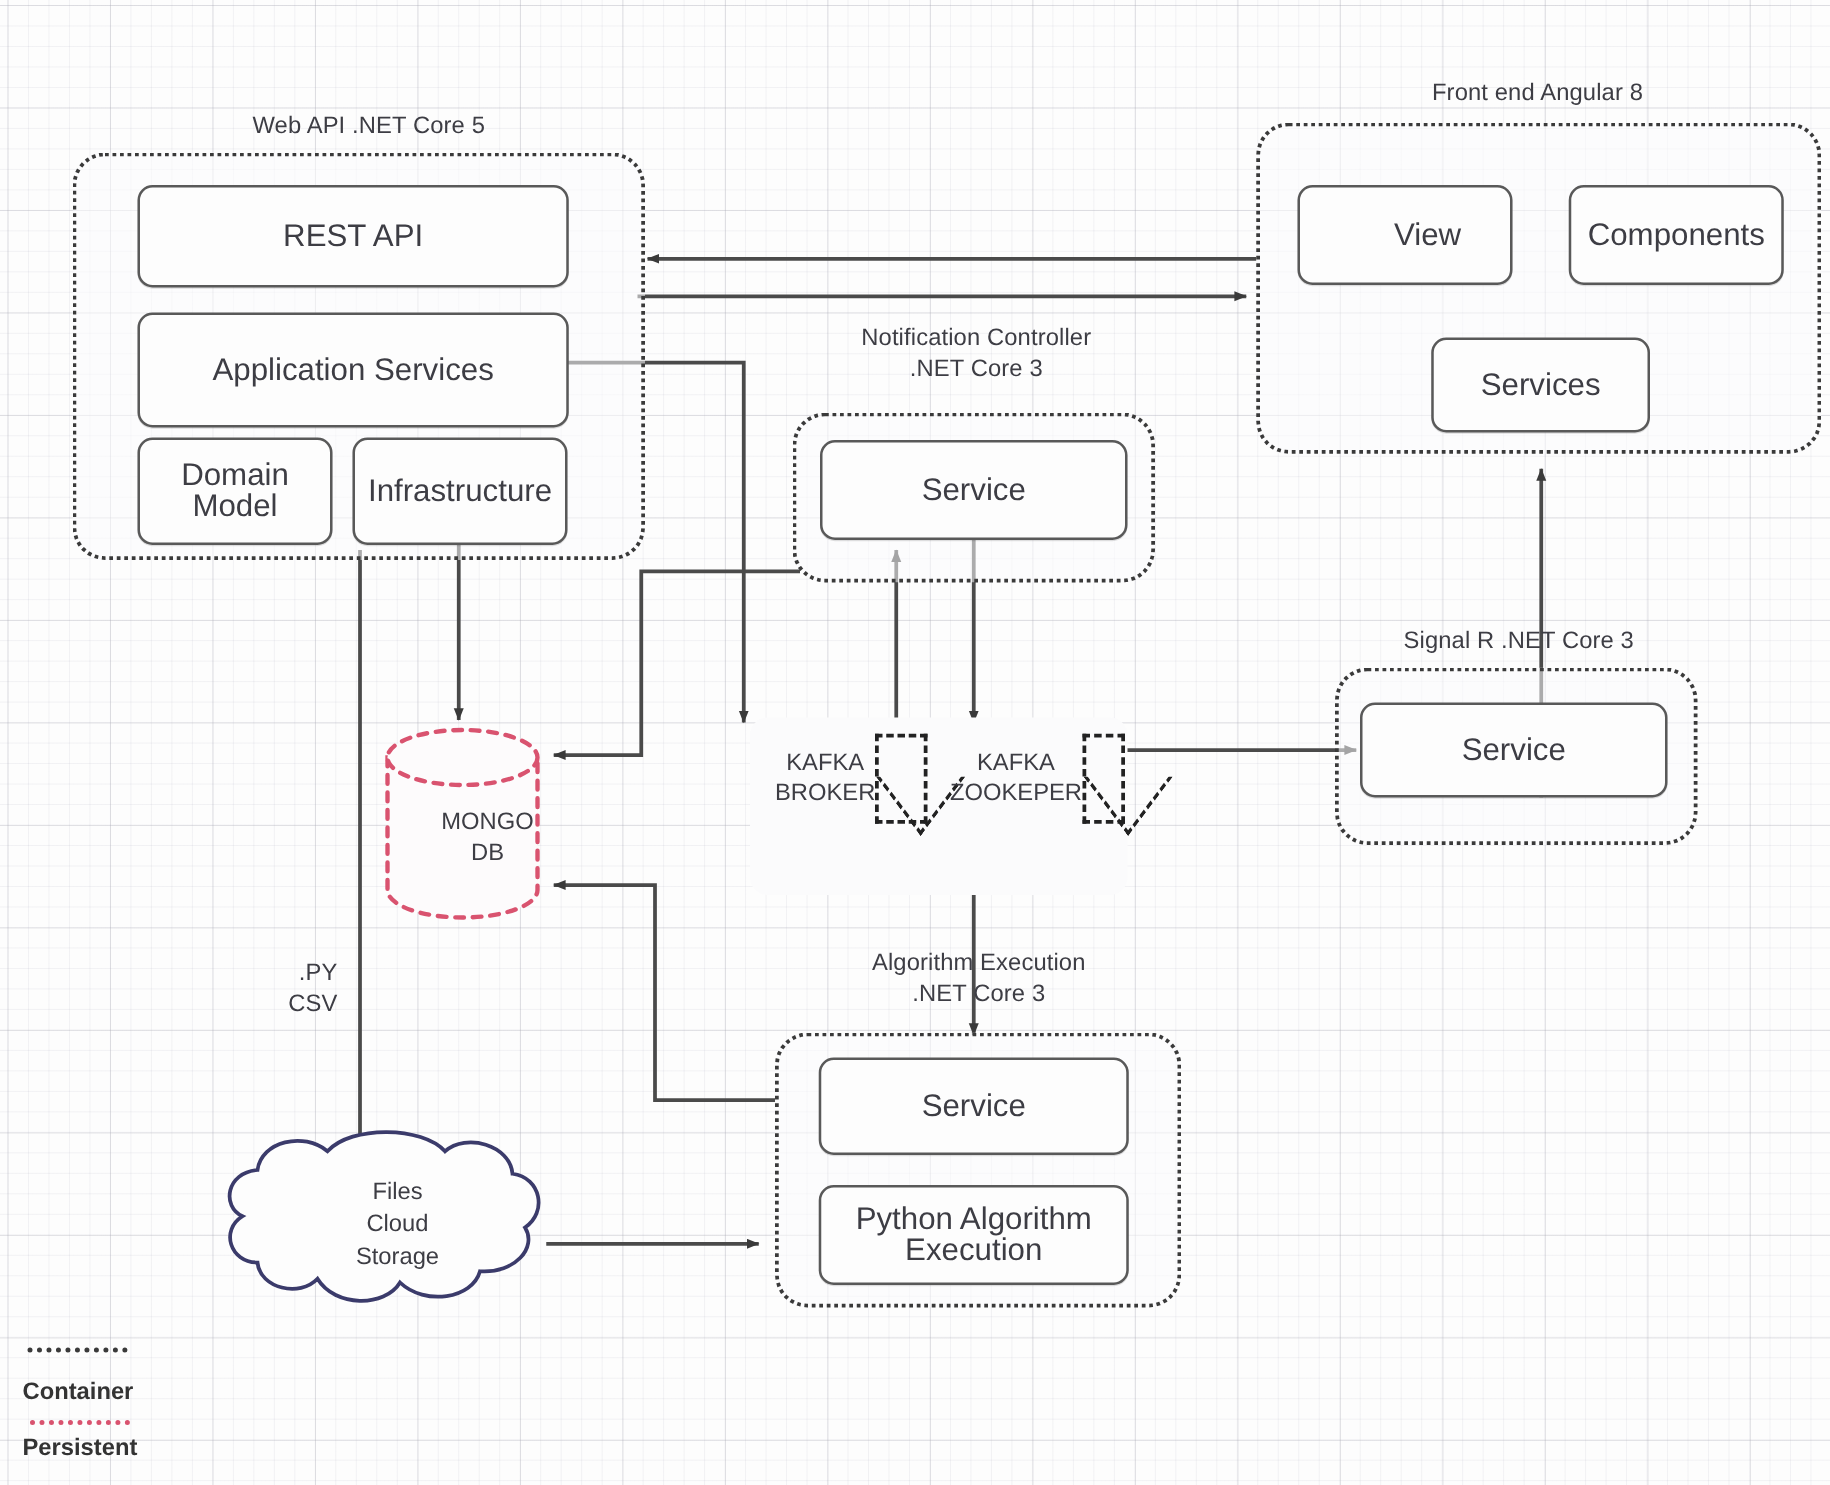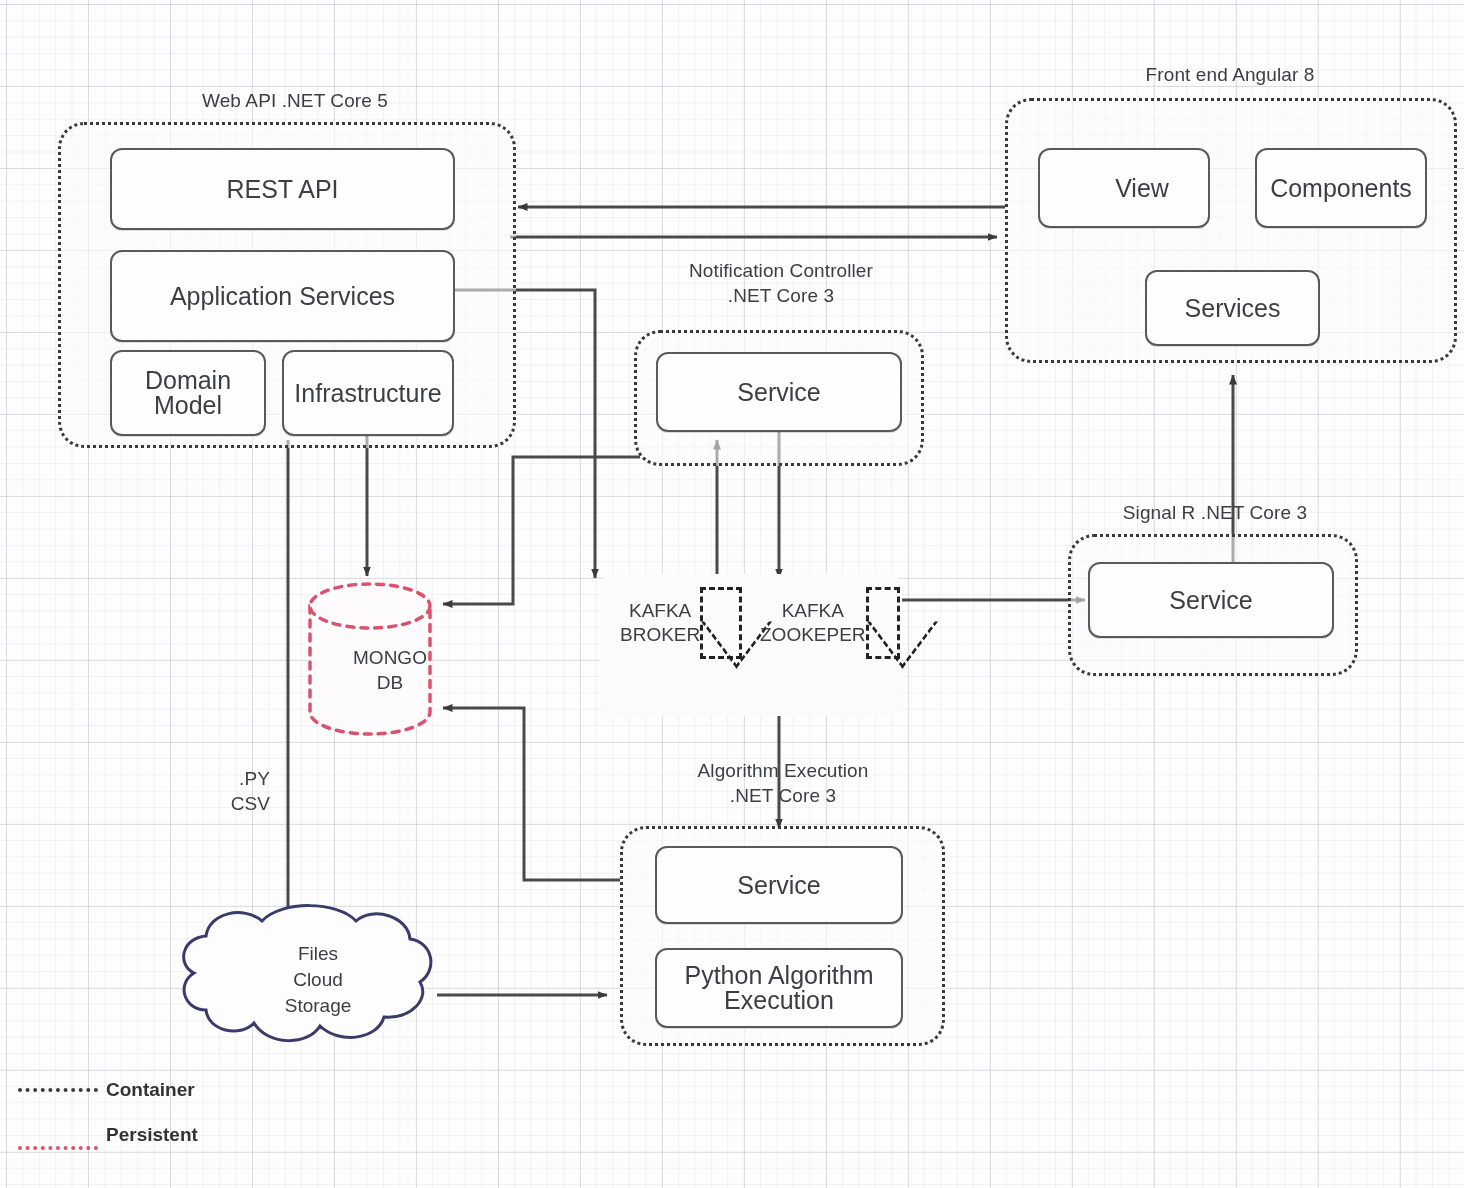--- a/index.html
+++ b/index.html
@@ -85,21 +85,22 @@
     border-right: 3px dashed #222;
     border-bottom: 3px dashed #222;
     transform: rotate(45deg) skew(8deg,8deg);
     transform-origin: center;
     clip-path: polygon(0 100%, 100% 100%, 100% 0);
   }
   .legend-item {
     position: absolute;
     display: flex;
     align-items: center;
-    gap: 8px;
+    gap: 20px;
+    flex-direction: column;
   }
   .legend-dots {
     width: 80px; height: 0;
     border-top: 4px dotted #3a3a3a;
   }
   .legend-dots.persist { border-top-color: #d9536f; }
   .legend-text {
     color: #333;
     font-size: 19px;
     font-weight: bold;

